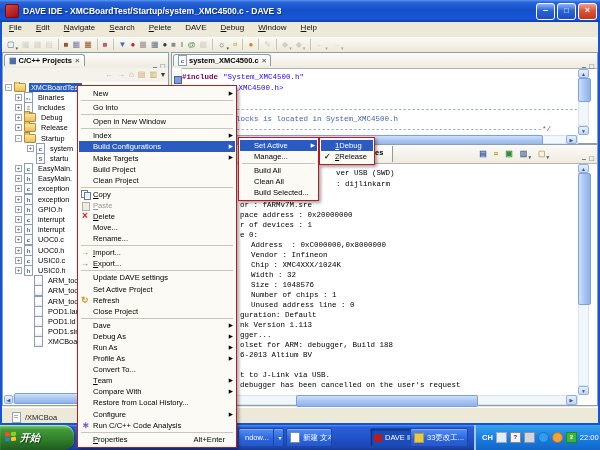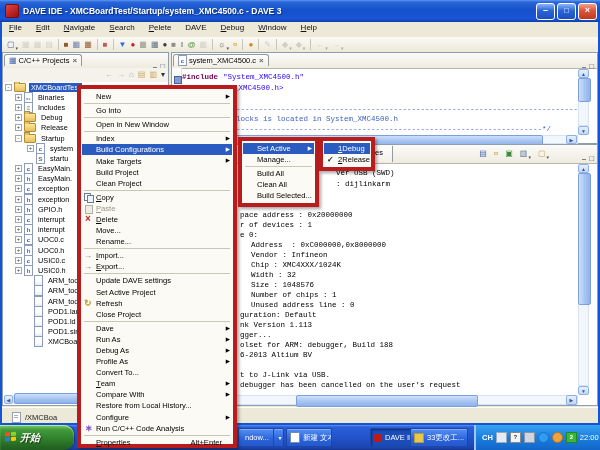--- a/index.html
+++ b/index.html
@@ -27,21 +27,21 @@
   .tdd::after{content:"▾";font-size:5px;color:#555;margin-left:1px;}
   .tbsep{width:1px;height:11px;background:#c9c5b5;margin:0 3px;}
   .persp{position:absolute;right:4px;top:1px;display:flex;align-items:center;gap:3px;}
   .persp-open::before{content:"▦";color:#4a6fae;font-size:9px}
   .persp-btn{display:flex;align-items:center;gap:3px;border:1px solid #7f9db9;border-radius:2px;background:#f7f5ee;
     padding:1px 5px;font-size:7.5px;font-weight:bold;color:#222;}
   .persp-btn::before{content:"▦";color:#4a6fae;font-size:8px}
   
   .view{position:absolute;border:1px solid #8d9fae;background:#fff;box-sizing:border-box;z-index:1;}
   .tabrow{position:absolute;left:0;top:0;right:0;height:15px;background:linear-gradient(180deg,#fcfbf8,#eeebe0);
-    border-bottom:1px solid #b9b5a6;}
+    border-bottom:1px solid #b9b5a6;font-weight:bold;}
   .tab{position:absolute;left:1px;top:1px;display:flex;align-items:center;gap:2px;background:linear-gradient(#ffffff,#f2f0e8);
     border:1px solid #919b9c;border-bottom:none;border-radius:3px 3px 0 0;padding:1px 4px;font-size:7.5px;height:12px;box-sizing:border-box;}
   .tab-close::before{content:"×";color:#666;font-size:8px;font-weight:bold;margin-left:1px;}
   .vmin::before{content:"–";font-weight:bold;color:#44597a;font-size:8px}
   .vmax::before{content:"□";color:#44597a;font-size:8px}
   .corner-icons{position:absolute;top:2px;display:flex;gap:3px;}
   
   #projects-view{left:2px;top:52px;width:167px;height:354px;background:#fff;}
   .viewbar{position:absolute;left:0;top:15px;right:0;height:14px;background:#f4f2ea;border-bottom:1px solid #ddd9c8;
     display:flex;align-items:center;justify-content:flex-end;padding-right:2px;gap:2px;}
@@ -87,21 +87,21 @@
   .a-up::before{content:"▲"}.a-dn::before{content:"▼"}.a-lf::before{content:"◀"}.a-rt::before{content:"▶"}
   
   .statusbar{position:absolute;left:0;top:407px;width:600px;height:18px;background:#ece9d8;border-top:1px solid #fff;
     display:flex;align-items:center;font-size:7.5px;color:#222;z-index:2;}
   .pencil-icon{width:7px;height:9px;background:#fff;border:1px solid #98a0b0;margin:0 4px 0 12px;position:relative;}
   .pencil-icon::after{content:"";position:absolute;left:1px;top:2px;width:4px;height:1px;background:#aab;box-shadow:0 2px 0 #aab;}
   
   .frame{position:absolute;left:0;top:22px;width:600px;height:403px;border:2px solid #1455d6;border-top:none;
     box-sizing:border-box;pointer-events:none;z-index:18;}
   
-  .menu{position:absolute;background:#fbfaf4;border:4px solid #b91c1c;box-shadow:2px 2px 3px rgba(0,0,0,.35);
+  .menu{position:absolute;background:#fbfaf4;border:1px solid #b91c1c;box-shadow:2px 2px 3px rgba(0,0,0,.35);
     padding:2px 1px;z-index:50;font-size:7.6px;box-sizing:border-box;text-align:center;}
   .mrow{height:11.1px;display:flex;align-items:center;position:relative;padding:0 10px 0 14px;color:#000;white-space:nowrap;}
   .mrow.hl{background:#2a5bc0;color:#fff;}
   .mrow.dis{color:#9a968a;}
   .mrow u{text-decoration:underline}
   .ml{display:flex;}
   .msc{margin-left:auto;padding-left:8px;}
   .marr{position:absolute;right:2px;top:2px;font-size:5.5px;}
   .marr::before{content:"▶"}
   .msep{height:1px;background:#c9c5b9;margin:1px 2px;}
@@ -772,30 +772,30 @@
         <u></u>
         <span>Dave</span>
       </span>
       <span class="msc"></span>
       <span class="marr"></span>
     </div>
     <div class="mrow">
       <span class="mi"></span>
       <span class="ml">
         <u></u>
+        <span>Debug As</span>
+      </span>
+      <span class="msc"></span>
+      <span class="marr"></span>
+    </div>
+    <div class="mrow">
+      <span class="mi"></span>
+      <span class="ml">
+        <u></u>
         <span>Run As</span>
-      </span>
-      <span class="msc"></span>
-      <span class="marr"></span>
-    </div>
-    <div class="mrow">
-      <span class="mi"></span>
-      <span class="ml">
-        <u></u>
-        <span>Debug As</span>
       </span>
       <span class="msc"></span>
       <span class="marr"></span>
     </div>
     <div class="mrow">
       <span class="mi"></span>
       <span class="ml">
         <u></u>
         <span>Profile As</span>
       </span>

